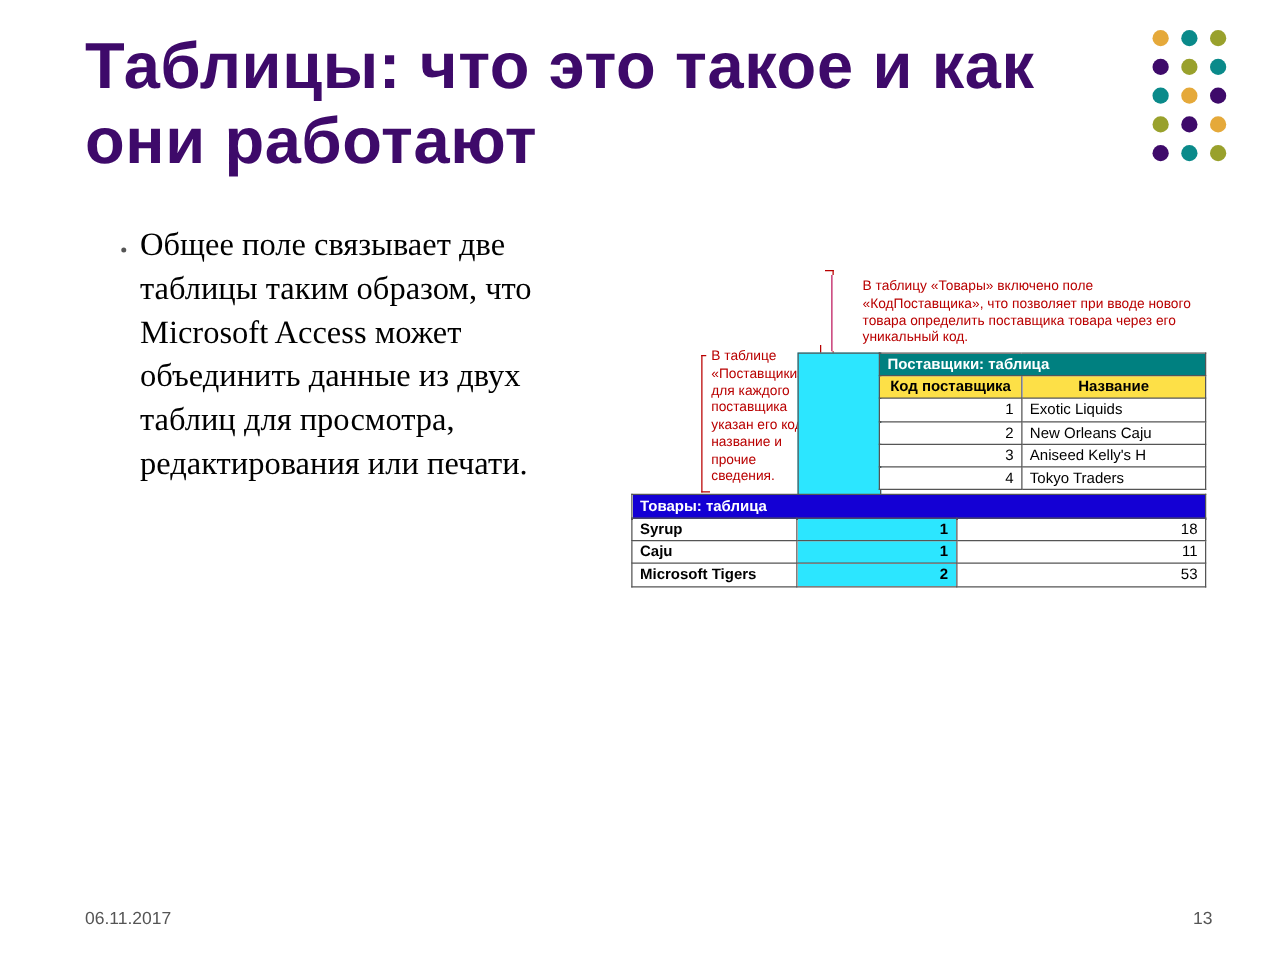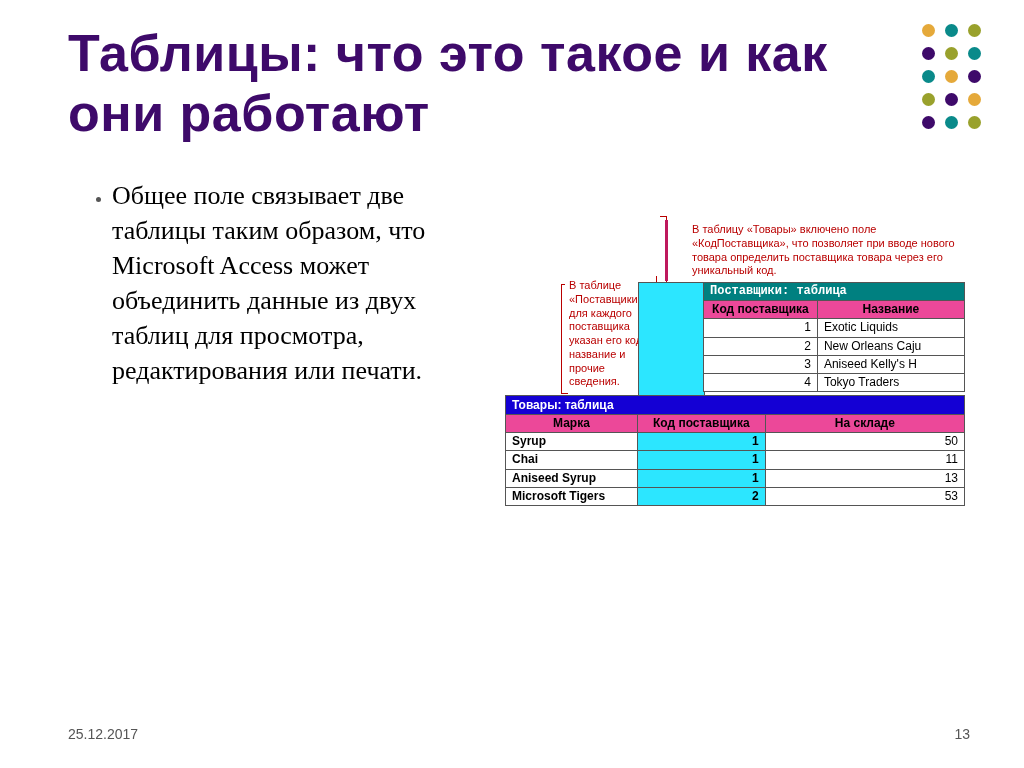--- a/index.html
+++ b/index.html
@@ -66,21 +66,21 @@
     position: absolute;
     font-size: 11px;
     color: #b90000;
     line-height: 1.25;
     border: 1px solid #b90000;
     padding: 3px 4px;
     background: #fff;
     box-sizing: border-box;
   }
   .note1 { left: 60px; top: 56px; width: 92px; border: none; border-right: 1px solid #b90000; }
-  .note2 { left: 160px; top: 0px;  width: 300px; border: none; border-left: 3px solid #be185d; padding-left: 24px; }
+  .note2 { left: 160px; top: 0px;  width: 300px; border: none; border-left: 1px solid #be185d; padding-left: 24px; }
 
   .note-bracket-left {
     position: absolute;
     left: 56px; top: 64px;
     width: 6px; height: 108px;
     border-top: 1px solid #b90000;
     border-left: 1px solid #b90000;
     border-bottom: 1px solid #b90000;
   }
   .note-bracket-top {
@@ -103,24 +103,23 @@
     background: #fff;
     text-align: left;
     white-space: nowrap;
     overflow: hidden;
   }
   .tbl .bar th {
     background: #008080;
     color: #fff;
     font-weight: 700;
     font-size: 12px;
-    font-family: Liberation Mono, monospace;
   }
   .tbl .hdr th {
-    background: #ec4899;
+    background: #fde047;
     color: #000;
     font-weight: 700;
     text-align: center;
   }
   .tbl td.num { text-align: right; font-weight: 500; }
 
   .tbl-sup { left: 198px; top: 62px; width: 262px; }
   .tbl-sup col.c1 { width: 114px; }
   .tbl-sup col.c2 { width: 148px; }
 
@@ -254,46 +253,36 @@
     </tbody>
       </table>
 
     <table class="tbl tbl-prod">
       <colgroup>
           <col class="c1">
           <col class="c2">
           <col class="c3">
         </colgroup>
       <tbody>
-          <tr class="hdr">
-        <th>Марка</th>
-        <th>Код поставщика</th>
-        <th>На складе</th>
-      </tr>
       <tr>
         <td class="brand">Syrup</td>
         <td class="key">1</td>
-        <td class="num">50</td>
-      </tr>
-      <tr>
-        <td class="brand">Chai</td>
+        <td class="num">18</td>
+      </tr>
+      <tr>
+        <td class="brand">Caju</td>
         <td class="key">1</td>
         <td class="num">11</td>
-      </tr>
-      <tr>
-        <td class="brand">Aniseed Syrup</td>
-        <td class="key">1</td>
-        <td class="num">13</td>
       </tr>
       <tr>
         <td class="brand">Microsoft Tigers</td>
         <td class="key">2</td>
         <td class="num">53</td>
       </tr>
     </tbody>
       </table>
 
   </div>
 
-  <div class="footer">25.12.2017</div>
+  <div class="footer">06.11.2017</div>
   <div class="pagenum">13</div>
 
 </div>
 
 </body></html>

